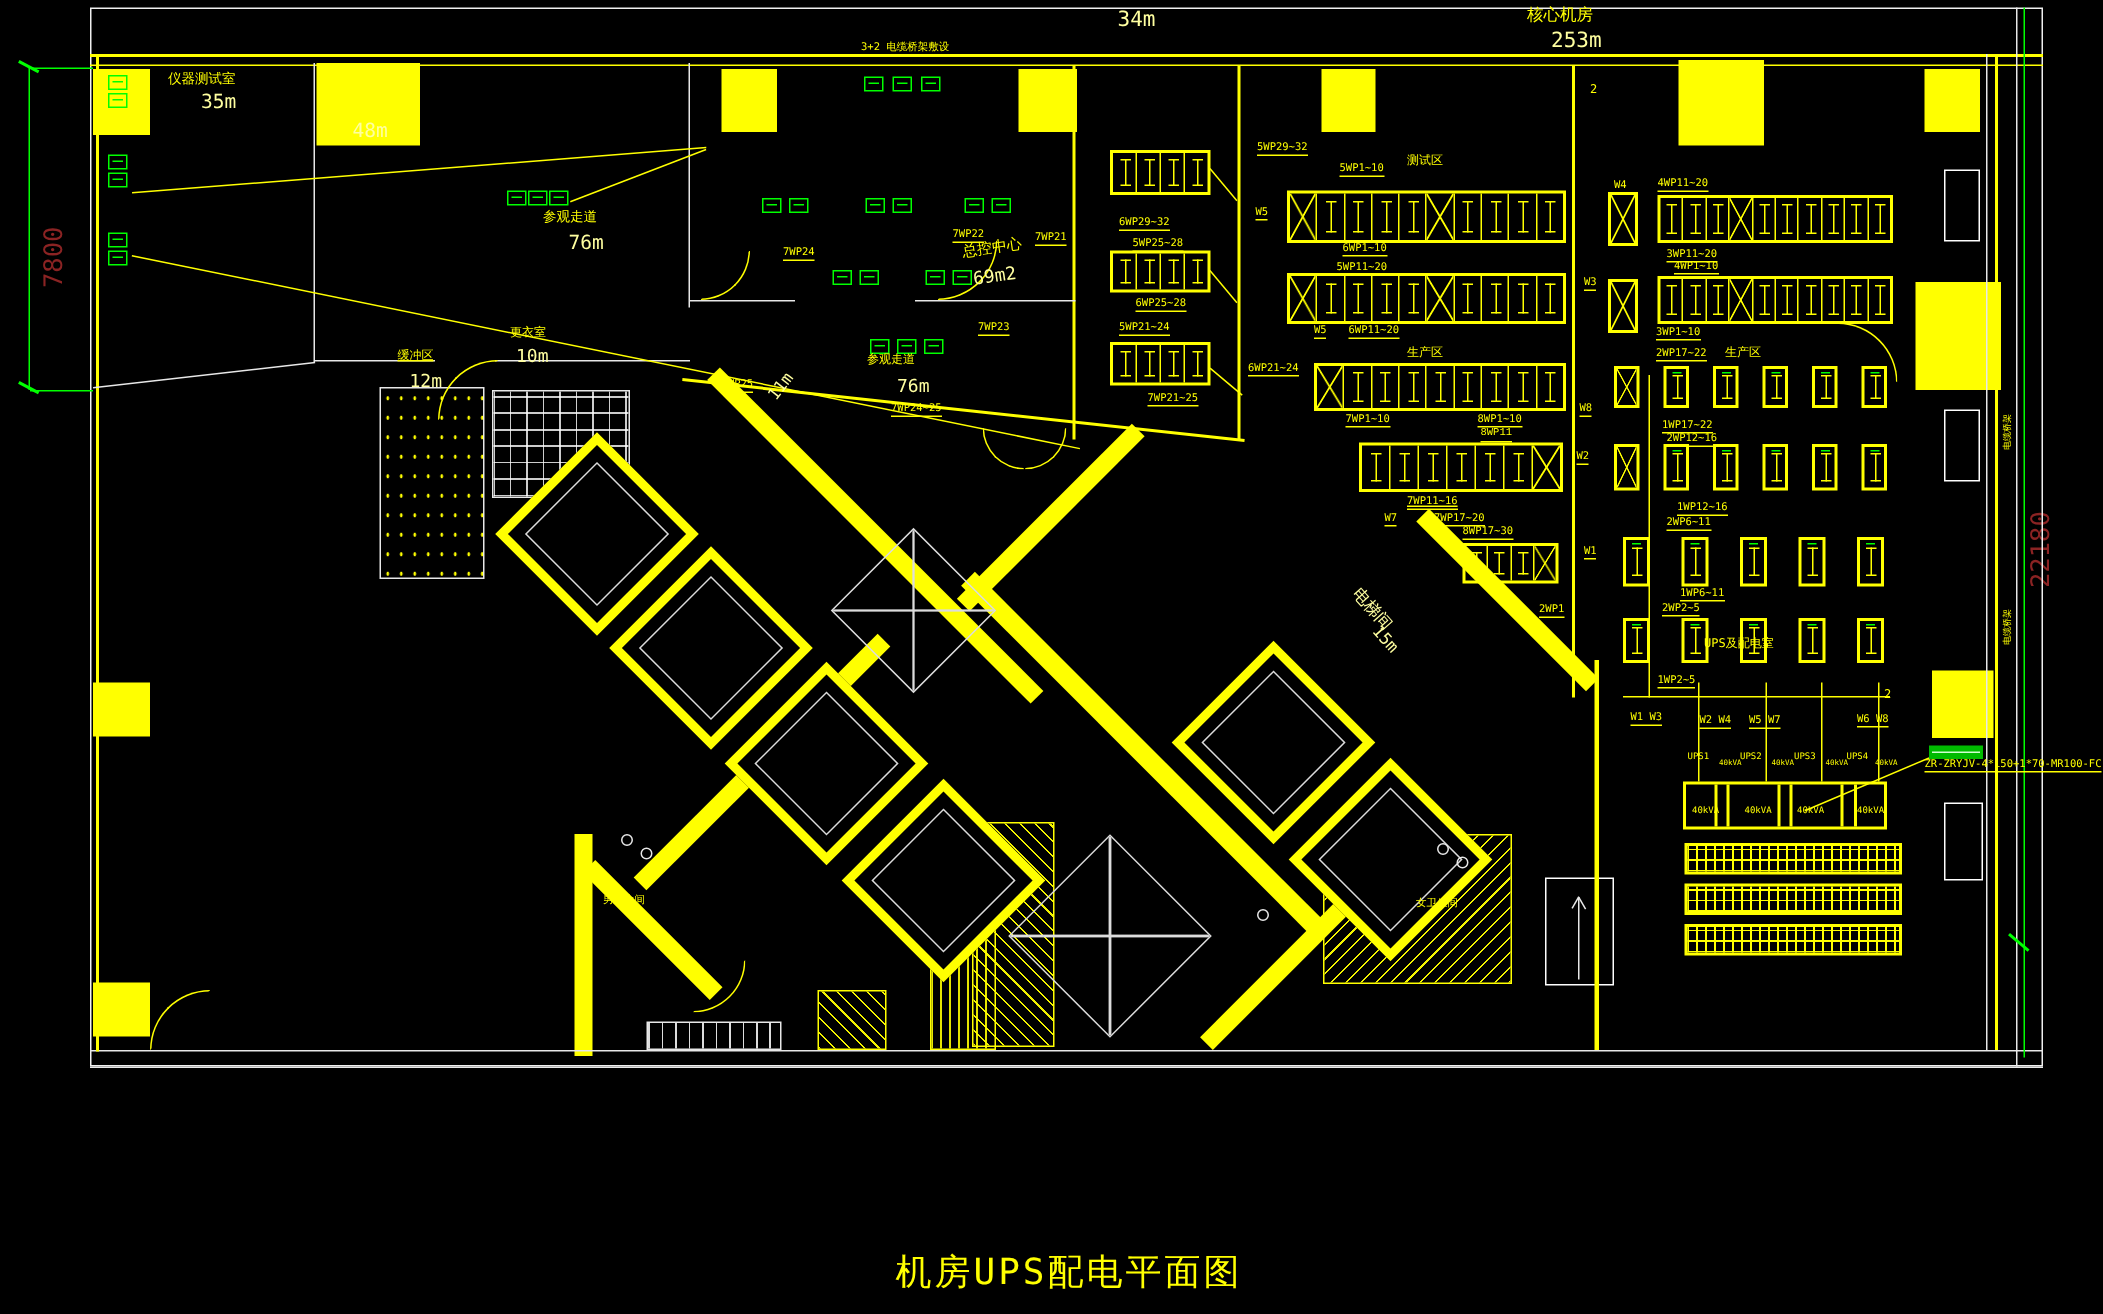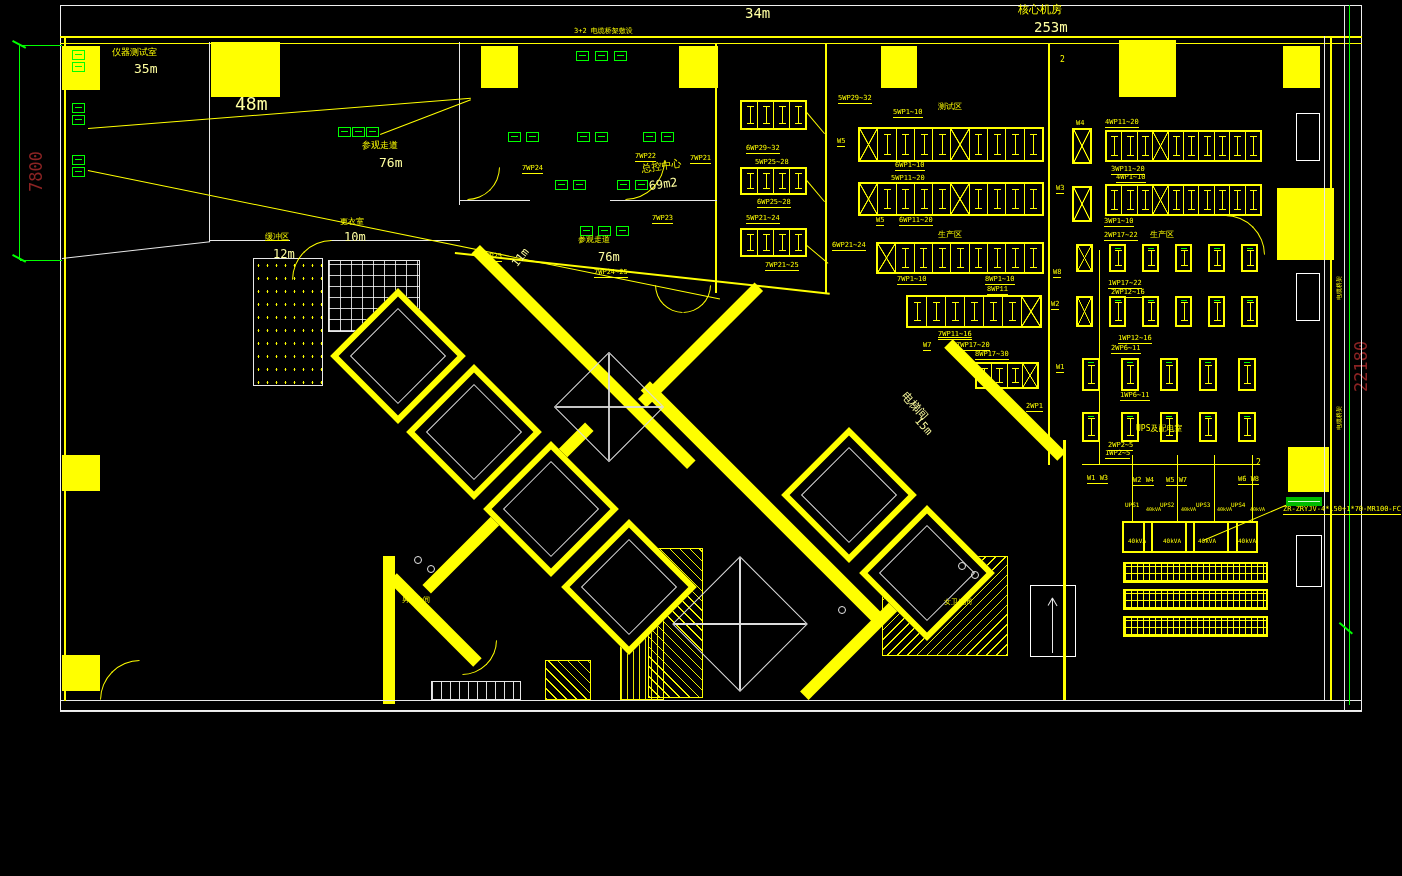--- a/index.html
+++ b/index.html
@@ -40,20 +40,21 @@
                          repeating-linear-gradient(90deg,#FFFF00 0 1px,transparent 1px 6px);border:2px solid #FFFF00;}
   .arc{position:absolute;border:1px solid transparent;border-top-color:#FFFF00;border-left-color:#FFFF00;
        border-radius:100% 0 0 0;box-sizing:border-box;transform-origin:center center;}
   .upsbox{position:absolute;border:2px solid #FFFF00;box-sizing:border-box;}
   .upsdiv{position:absolute;top:0;bottom:0;width:2px;background:#FFFF00;}
 </style>
 </head>
 <body>
 
 <div id="plan">
+  <div class="title" style="left:597px;top:836px">机房UPS配电平面图</div>
   <div class="lbl" style="left:28px;top:192px;font-size:17px;color:#8B2323;transform:rotate(-90deg)">7800</div>
   <div class="lbl" style="left:1353px;top:392px;font-size:17px;color:#8B2323;transform:rotate(-90deg)">22180</div>
 <div class="ab" style="left: 60px; top: 5px; width: 1302px; height: 706px; background: transparent; border: 1px solid rgb(240, 240, 240);"></div>
     <div class="ab" style="left: 62px; top: 46px; width: 38px; height: 44px; background: rgb(255, 255, 0); border: none;"></div>
     <div class="ab" style="left: 211px; top: 42px; width: 69px; height: 55px; background: rgb(255, 255, 0); border: none;"></div>
     <div class="ab" style="left: 481px; top: 46px; width: 37px; height: 42px; background: rgb(255, 255, 0); border: none;"></div>
     <div class="ab" style="left: 679px; top: 46px; width: 39px; height: 42px; background: rgb(255, 255, 0); border: none;"></div>
     <div class="ab" style="left: 881px; top: 46px; width: 36px; height: 42px; background: rgb(255, 255, 0); border: none;"></div>
     <div class="ab" style="left: 1119px; top: 40px; width: 57px; height: 57px; background: rgb(255, 255, 0); border: none;"></div>
     <div class="ab" style="left: 1283px; top: 46px; width: 37px; height: 42px; background: rgb(255, 255, 0); border: none;"></div>
@@ -495,21 +496,21 @@
     <div class="arc" style="left: 655px; top: 285px; width: 28px; height: 28px; transform: rotate(270deg);"></div>
     <div class="arc" style="left: 683px; top: 285px; width: 28px; height: 28px; transform: rotate(180deg);"></div>
     <div class="arc" style="left: 1225px; top: 215px; width: 40px; height: 40px; transform: rotate(90deg);"></div>
     <div class="arc" style="left: 462px; top: 640px; width: 35px; height: 35px; transform: rotate(180deg);"></div>
     <div class="lbl" style="left: 1018px; top: 4px; font-size: 11px; color: rgb(255, 255, 0);">核心机房</div>
     <div class="lbl" style="left: 1034px; top: 20px; font-size: 14px; color: rgb(255, 255, 160);">253m</div>
     <div class="lbl" style="left: 745px; top: 6px; font-size: 14px; color: rgb(255, 255, 160);">34m</div>
     <div class="lbl" style="left: 574px; top: 28px; font-size: 7px; color: rgb(255, 255, 0);">3+2 电缆桥架敷设</div>
     <div class="lbl" style="left: 112px; top: 48px; font-size: 9px; color: rgb(255, 255, 0); font-family: Liberation Serif, serif;">仪器测试室</div>
     <div class="lbl" style="left: 134px; top: 62px; font-size: 13px; color: rgb(255, 255, 160);">35m</div>
-    <div class="lbl" style="left: 235px; top: 95px; font-size: 18px; color: rgb(255, 255, 160);">48m</div>
+    <div class="lbl" style="left: 235px; top: 81px; font-size: 13px; color: rgb(255, 255, 160);">48m</div>
     <div class="lbl" style="left: 362px; top: 141px; font-size: 9px; color: rgb(255, 255, 0);">参观走道</div>
     <div class="lbl" style="left: 379px; top: 156px; font-size: 13px; color: rgb(255, 255, 160);">76m</div>
     <div class="lbl" style="left: 340px; top: 218px; font-size: 8px; color: rgb(255, 255, 0);">更衣室</div>
     <div class="lbl" style="left: 344px; top: 231px; font-size: 12px; color: rgb(255, 255, 160);">10m</div>
     <div class="lbl" style="left: 265px; top: 233px; font-size: 8px; color: rgb(255, 255, 0); text-decoration: underline;">缓冲区</div>
     <div class="lbl" style="left: 273px; top: 248px; font-size: 12px; color: rgb(255, 255, 160);">12m</div>
     <div class="lbl" style="left: 641px; top: 164px; font-size: 10px; color: rgb(255, 255, 0); transform: rotate(-8deg);">总控中心</div>
     <div class="lbl" style="left: 648px; top: 180px; font-size: 12px; color: rgb(255, 255, 160); transform: rotate(-8deg);">69m2</div>
     <div class="lbl" style="left: 578px; top: 236px; font-size: 8px; color: rgb(255, 255, 0);">参观走道</div>
     <div class="lbl" style="left: 598px; top: 251px; font-size: 12px; color: rgb(255, 255, 160);">76m</div>
@@ -552,21 +553,21 @@
     <div class="lbl u" style="left: 1111px; top: 166px; font-size: 7px; color: rgb(255, 255, 0);">3WP11~20</div>
     <div class="lbl u" style="left: 1116px; top: 174px; font-size: 7px; color: rgb(255, 255, 0);">4WP1~10</div>
     <div class="lbl u" style="left: 1104px; top: 218px; font-size: 7px; color: rgb(255, 255, 0);">3WP1~10</div>
     <div class="lbl u" style="left: 1104px; top: 232px; font-size: 7px; color: rgb(255, 255, 0);">2WP17~22</div>
     <div class="lbl" style="left: 1150px; top: 231px; font-size: 8px; color: rgb(255, 255, 0);">生产区</div>
     <div class="lbl u" style="left: 1108px; top: 280px; font-size: 7px; color: rgb(255, 255, 0);">1WP17~22</div>
     <div class="lbl u" style="left: 1111px; top: 289px; font-size: 7px; color: rgb(255, 255, 0);">2WP12~16</div>
     <div class="lbl u" style="left: 1118px; top: 335px; font-size: 7px; color: rgb(255, 255, 0);">1WP12~16</div>
     <div class="lbl u" style="left: 1111px; top: 345px; font-size: 7px; color: rgb(255, 255, 0);">2WP6~11</div>
     <div class="lbl u" style="left: 1120px; top: 392px; font-size: 7px; color: rgb(255, 255, 0);">1WP6~11</div>
-    <div class="lbl u" style="left: 1108px; top: 402px; font-size: 7px; color: rgb(255, 255, 0); margin-top: 40px;">2WP2~5</div>
+    <div class="lbl u" style="left: 1108px; top: 402px; font-size: 7px; color: rgb(255, 255, 0);">2WP2~5</div>
     <div class="lbl u" style="left: 1105px; top: 450px; font-size: 7px; color: rgb(255, 255, 0);">1WP2~5</div>
     <div class="lbl" style="left: 1136px; top: 425px; font-size: 8px; color: rgb(255, 255, 0);">UPS及配电室</div>
     <div class="lbl u" style="left: 1087px; top: 475px; font-size: 7px; color: rgb(255, 255, 0);">W1 W3</div>
     <div class="lbl u" style="left: 1133px; top: 477px; font-size: 7px; color: rgb(255, 255, 0);">W2 W4</div>
     <div class="lbl u" style="left: 1166px; top: 477px; font-size: 7px; color: rgb(255, 255, 0);">W5 W7</div>
     <div class="lbl u" style="left: 1238px; top: 476px; font-size: 7px; color: rgb(255, 255, 0);">W6 W8</div>
     <div class="lbl" style="left: 1256px; top: 459px; font-size: 8px; color: rgb(255, 255, 0);">2</div>
     <div class="lbl" style="left: 1060px; top: 56px; font-size: 8px; color: rgb(255, 255, 0);">2</div>
     <div class="lbl" style="left: 1125px; top: 502px; font-size: 6px; color: rgb(255, 255, 0);">UPS1</div>
     <div class="lbl" style="left: 1146px; top: 507px; font-size: 5px; color: rgb(255, 255, 0);">40kVA</div>

